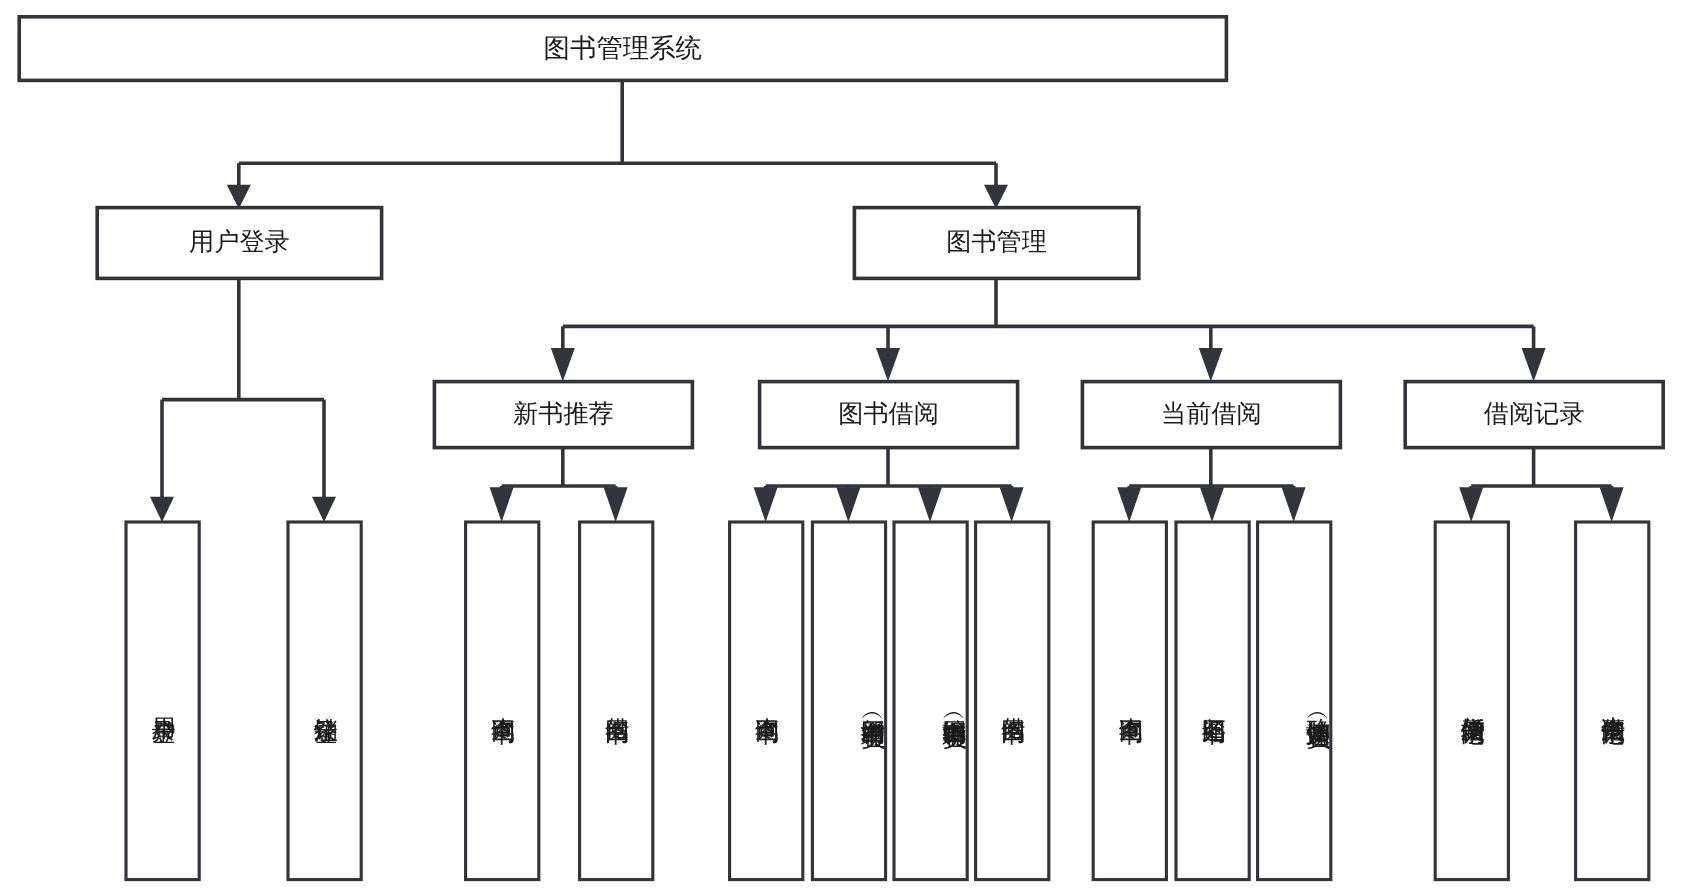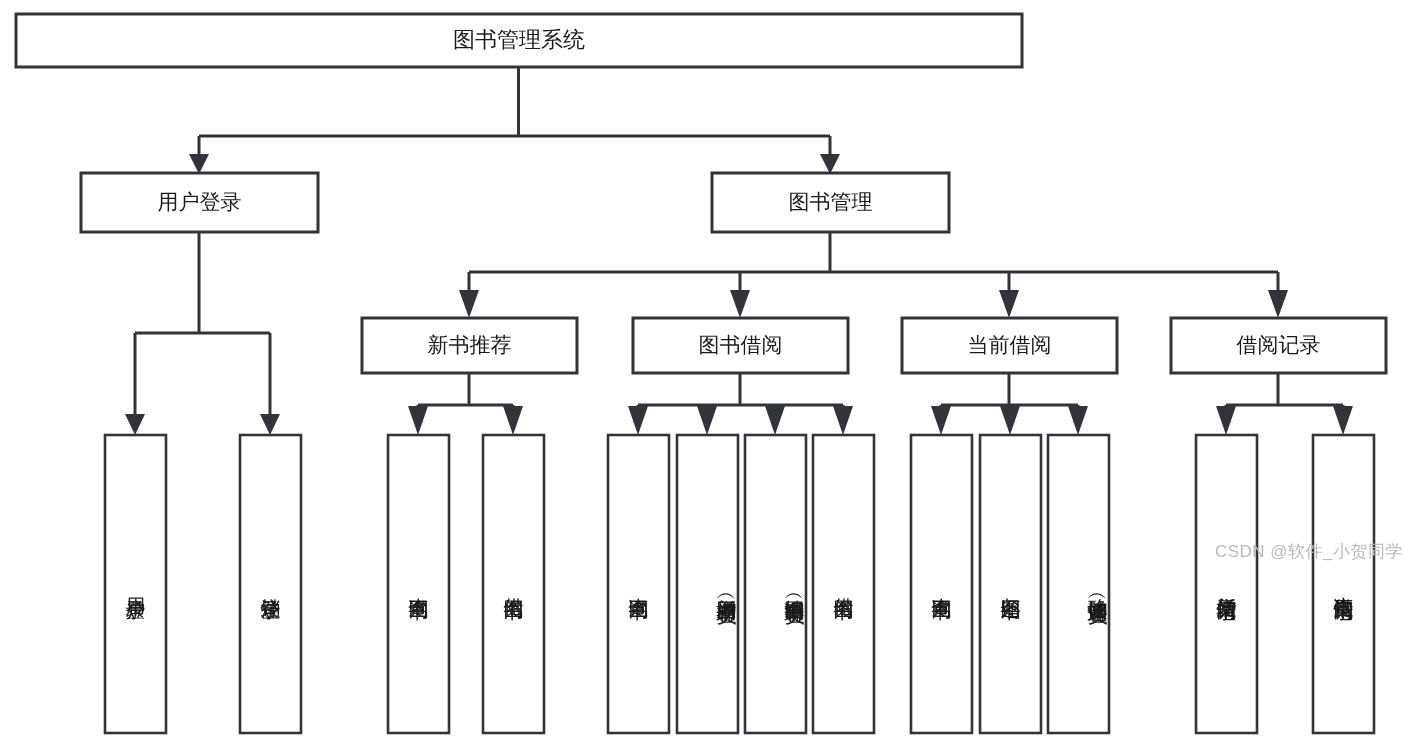--- a/index.html
+++ b/index.html
@@ -225,14 +225,13 @@
   <div class="vlabel" style="left:745px; top:435px; width:61px; height:298px; align-items:flex-start; padding-top:6px; box-sizing:border-box;">编辑图书（管理员）</div>
   <div class="vlabel" style="left:813px; top:435px; width:61px; height:298px;">借阅图书</div>
 
   <div class="vlabel" style="left:911px; top:435px; width:61px; height:298px;">查询图书</div>
   <div class="vlabel" style="left:980px; top:435px; width:61px; height:298px;">归还图书</div>
   <div class="vlabel" style="left:1048px; top:435px; width:61px; height:298px; align-items:flex-start; padding-top:6px; box-sizing:border-box;">确认归还（管理员）</div>
 
   <div class="vlabel" style="left:1196px; top:435px; width:61px; height:298px;">新增借阅记录</div>
   <div class="vlabel" style="left:1313px; top:435px; width:61px; height:298px;">查询借阅记录</div>
 
-  <div class="watermark">CSDN @软件_小贺同学</div>
 </div>
 
 </body></html>

